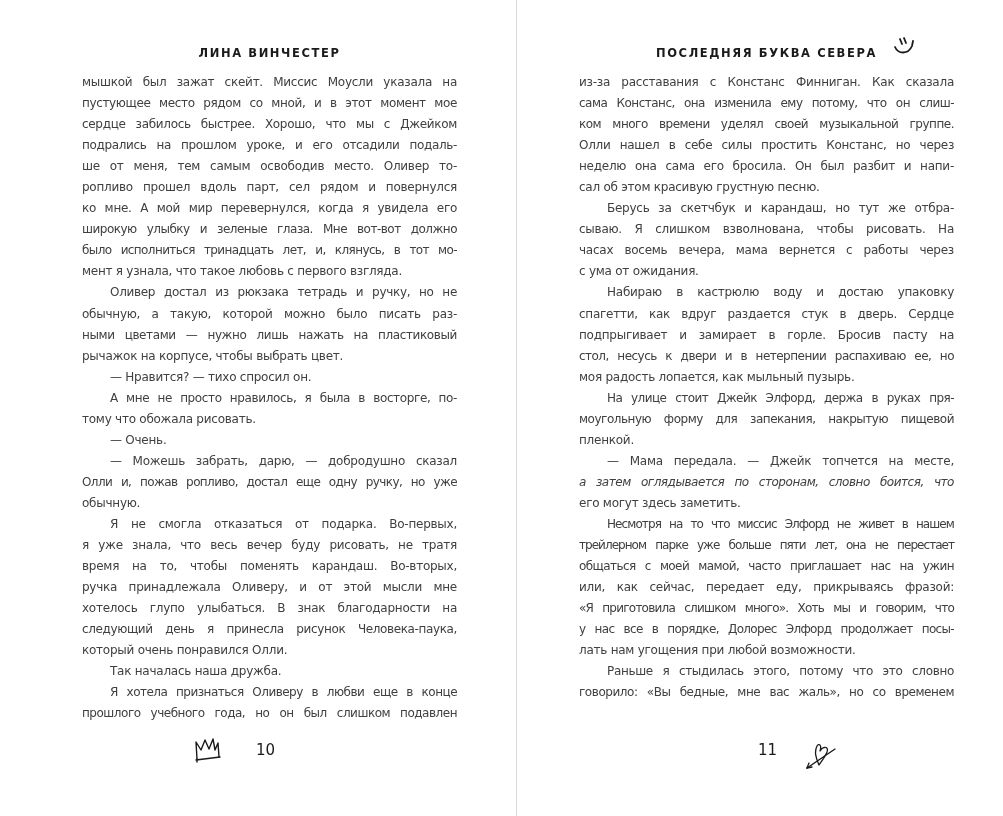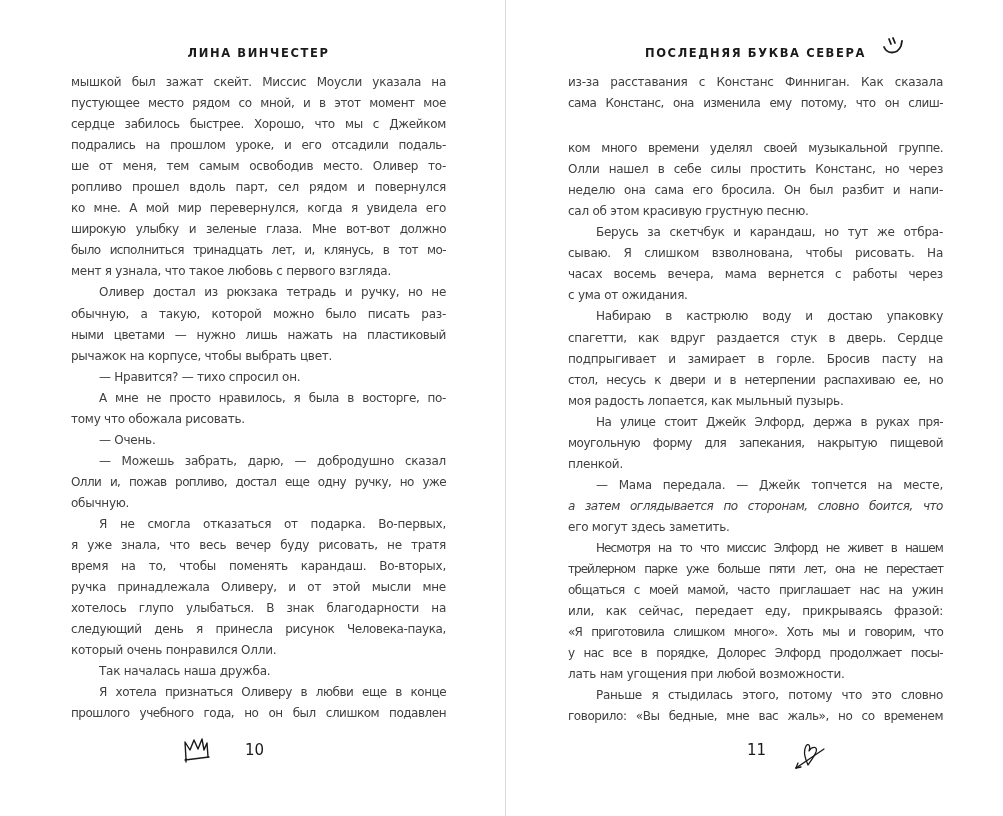--- a/index.html
+++ b/index.html
@@ -10,21 +10,21 @@
     body {
       width: 1003px;
       height: 816px;
       position: relative;
       overflow: hidden;
       font-family: "DejaVu Sans", "Liberation Sans", sans-serif;
       color: #1a1a1a;
     }
     .spread {
       position: absolute;
-      left: 5px; top: 0;
+      left: 16px; top: 0;
       width: 977px;
       height: 816px;
       background: #ffffff;
     }
     .page {
       position: absolute;
       top: 0;
       height: 816px;
       width: 500px;
       background: #ffffff;
@@ -158,21 +158,21 @@
     <div class="running-head">ПОСЛЕДНЯЯ БУКВА СЕВЕРА</div>
     <svg class="ornament smile" viewBox="0 0 26 22" fill="none" stroke="#1a1a1a" stroke-width="1.8" stroke-linecap="round">
       <path d="M3 11 C6 18, 16 19, 20 10 L21 5"></path>
       <path d="M8 3 L10 8"></path>
       <path d="M12 2 L14 7"></path>
     </svg>
 
     <div class="text-block" id="right-body">
         <span class="line">из-за расставания с Констанс Финниган. Как сказала</span>
         <span class="line" style="letter-spacing: -0.513822px;">сама Констанс, она изменила ему потому, что он слиш-</span>
-        <span class="line" style="letter-spacing: -0.483125px; margin-top: 24px;">ком много времени уделял своей музыкальной группе.</span>
+        <span class="line" style="letter-spacing: -0.483125px;">ком много времени уделял своей музыкальной группе.</span>
         <span class="line" style="letter-spacing: -0.291875px;">Олли нашел в себе силы простить Констанс, но через</span>
         <span class="line">неделю она сама его бросила. Он был разбит и напи-</span>
         <span class="line last">сал об этом красивую грустную песню.</span>
         <span class="line indent">Берусь за скетчбук и карандаш, но тут же отбра-</span>
         <span class="line">сываю. Я слишком взволнована, чтобы рисовать. На</span>
         <span class="line">часах восемь вечера, мама вернется с работы через</span>
         <span class="line last">с ума от ожидания.</span>
         <span class="line indent">Набираю в кастрюлю воду и достаю упаковку</span>
         <span class="line">спагетти, как вдруг раздается стук в дверь. Сердце</span>
         <span class="line">подпрыгивает и замирает в горле. Бросив пасту на</span>

